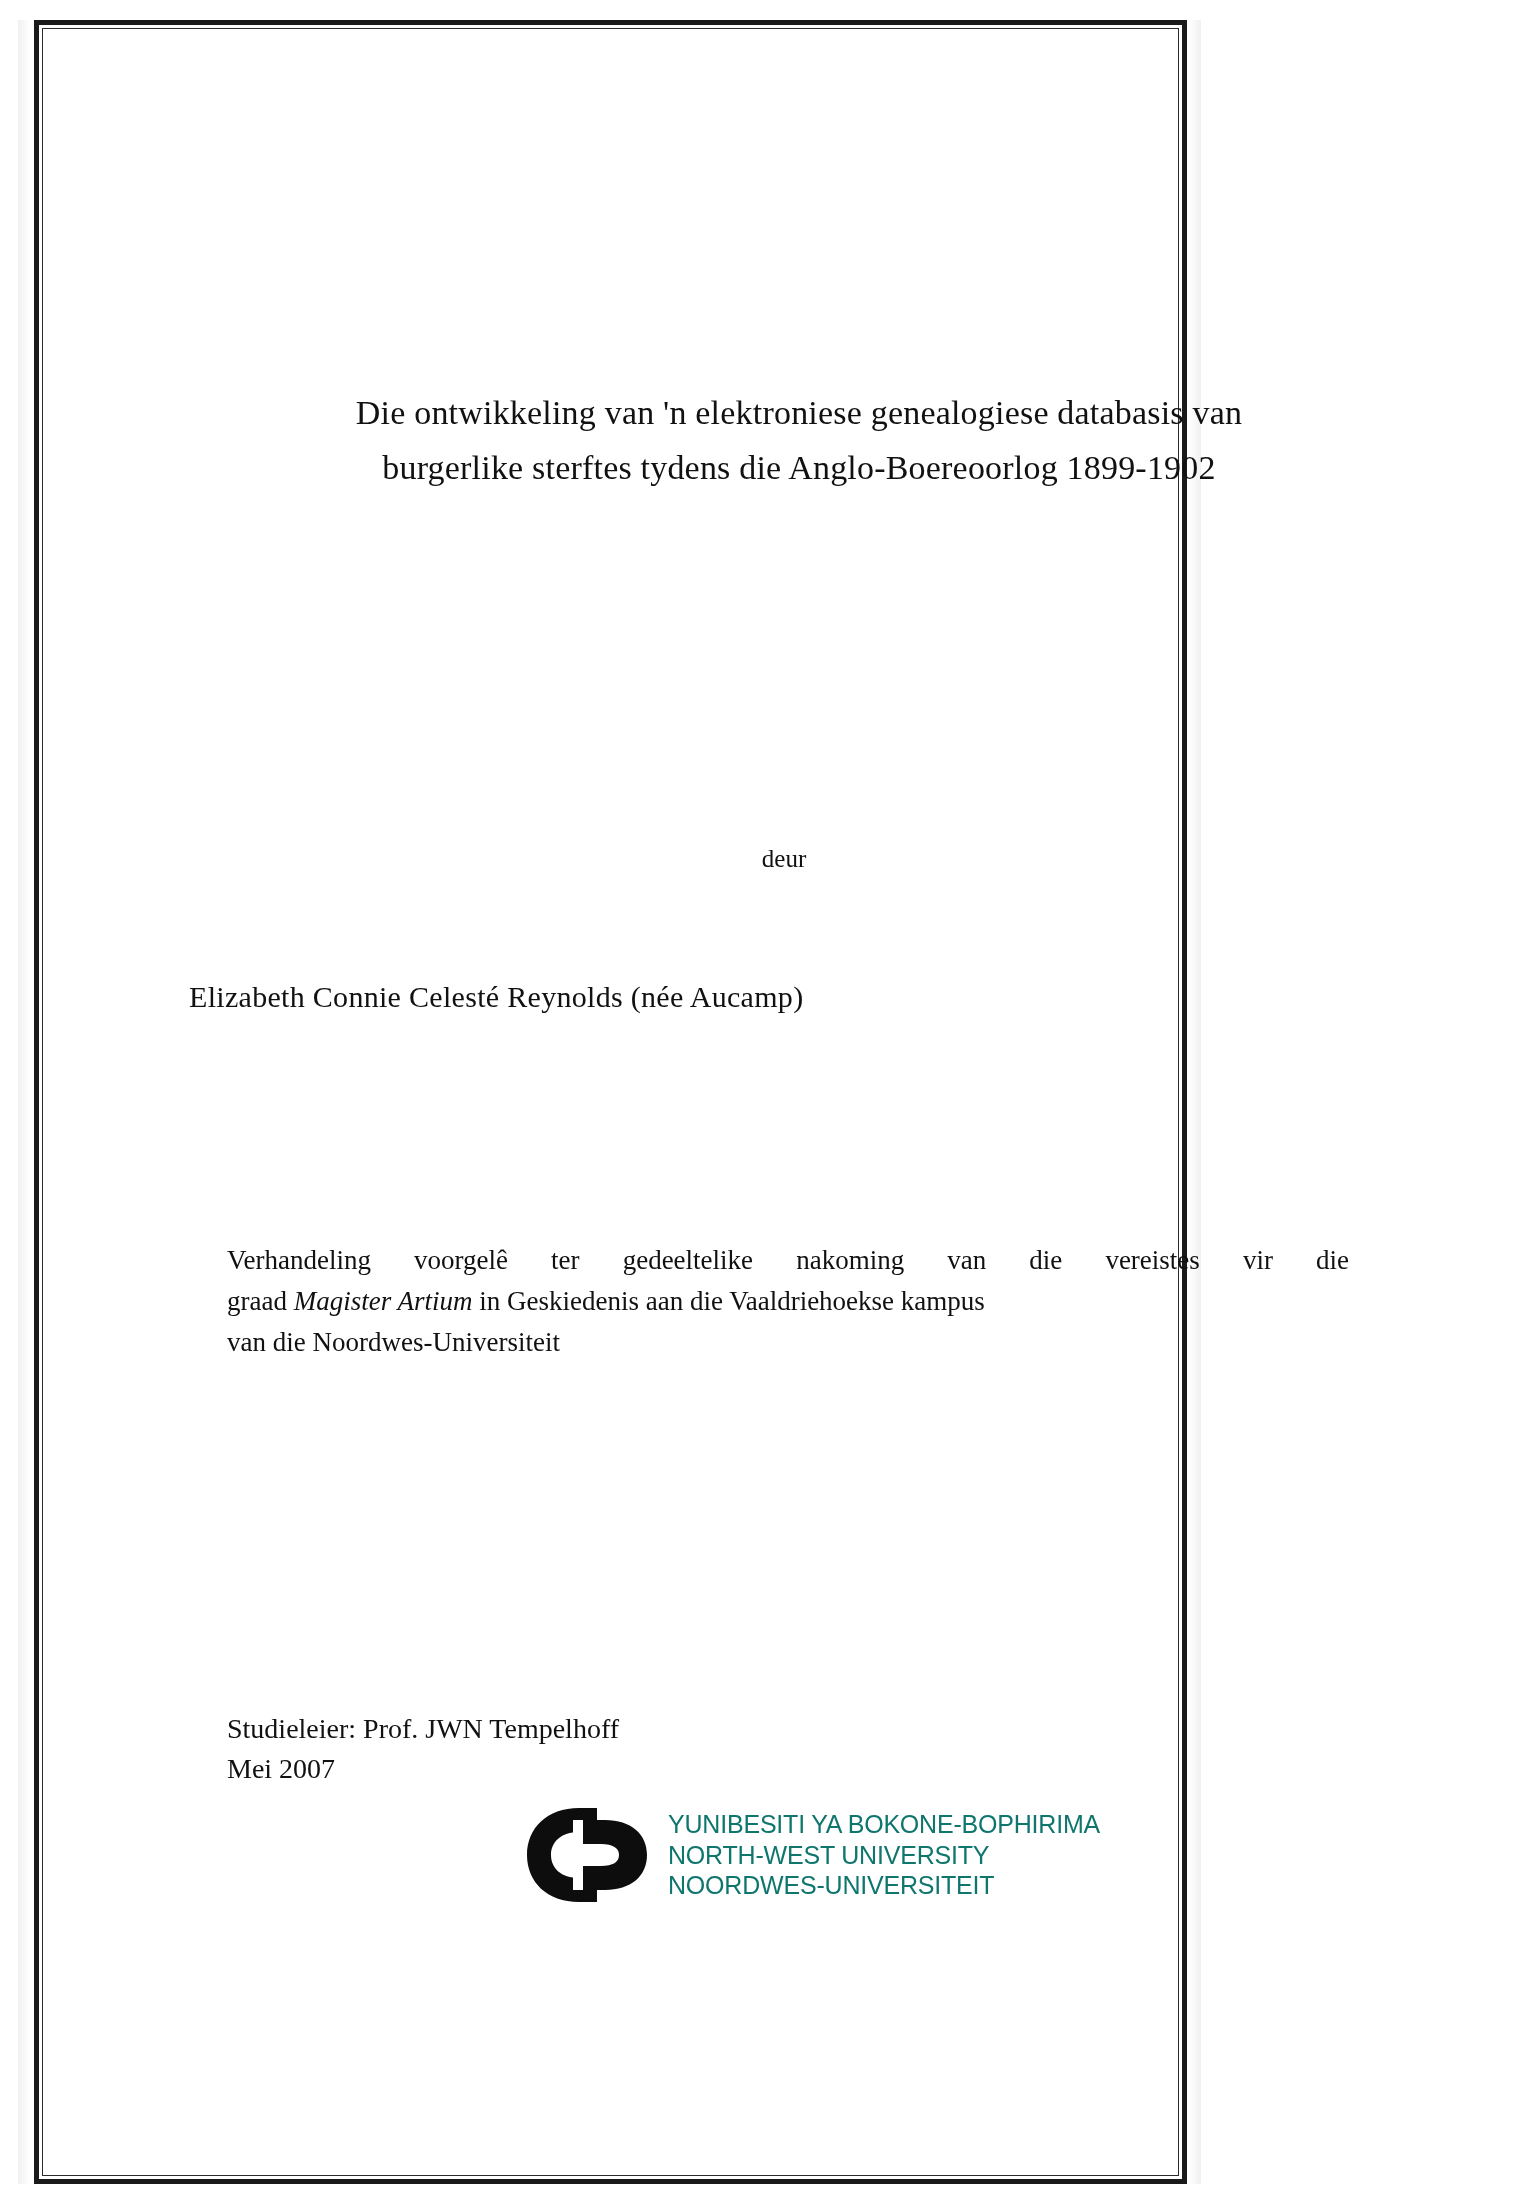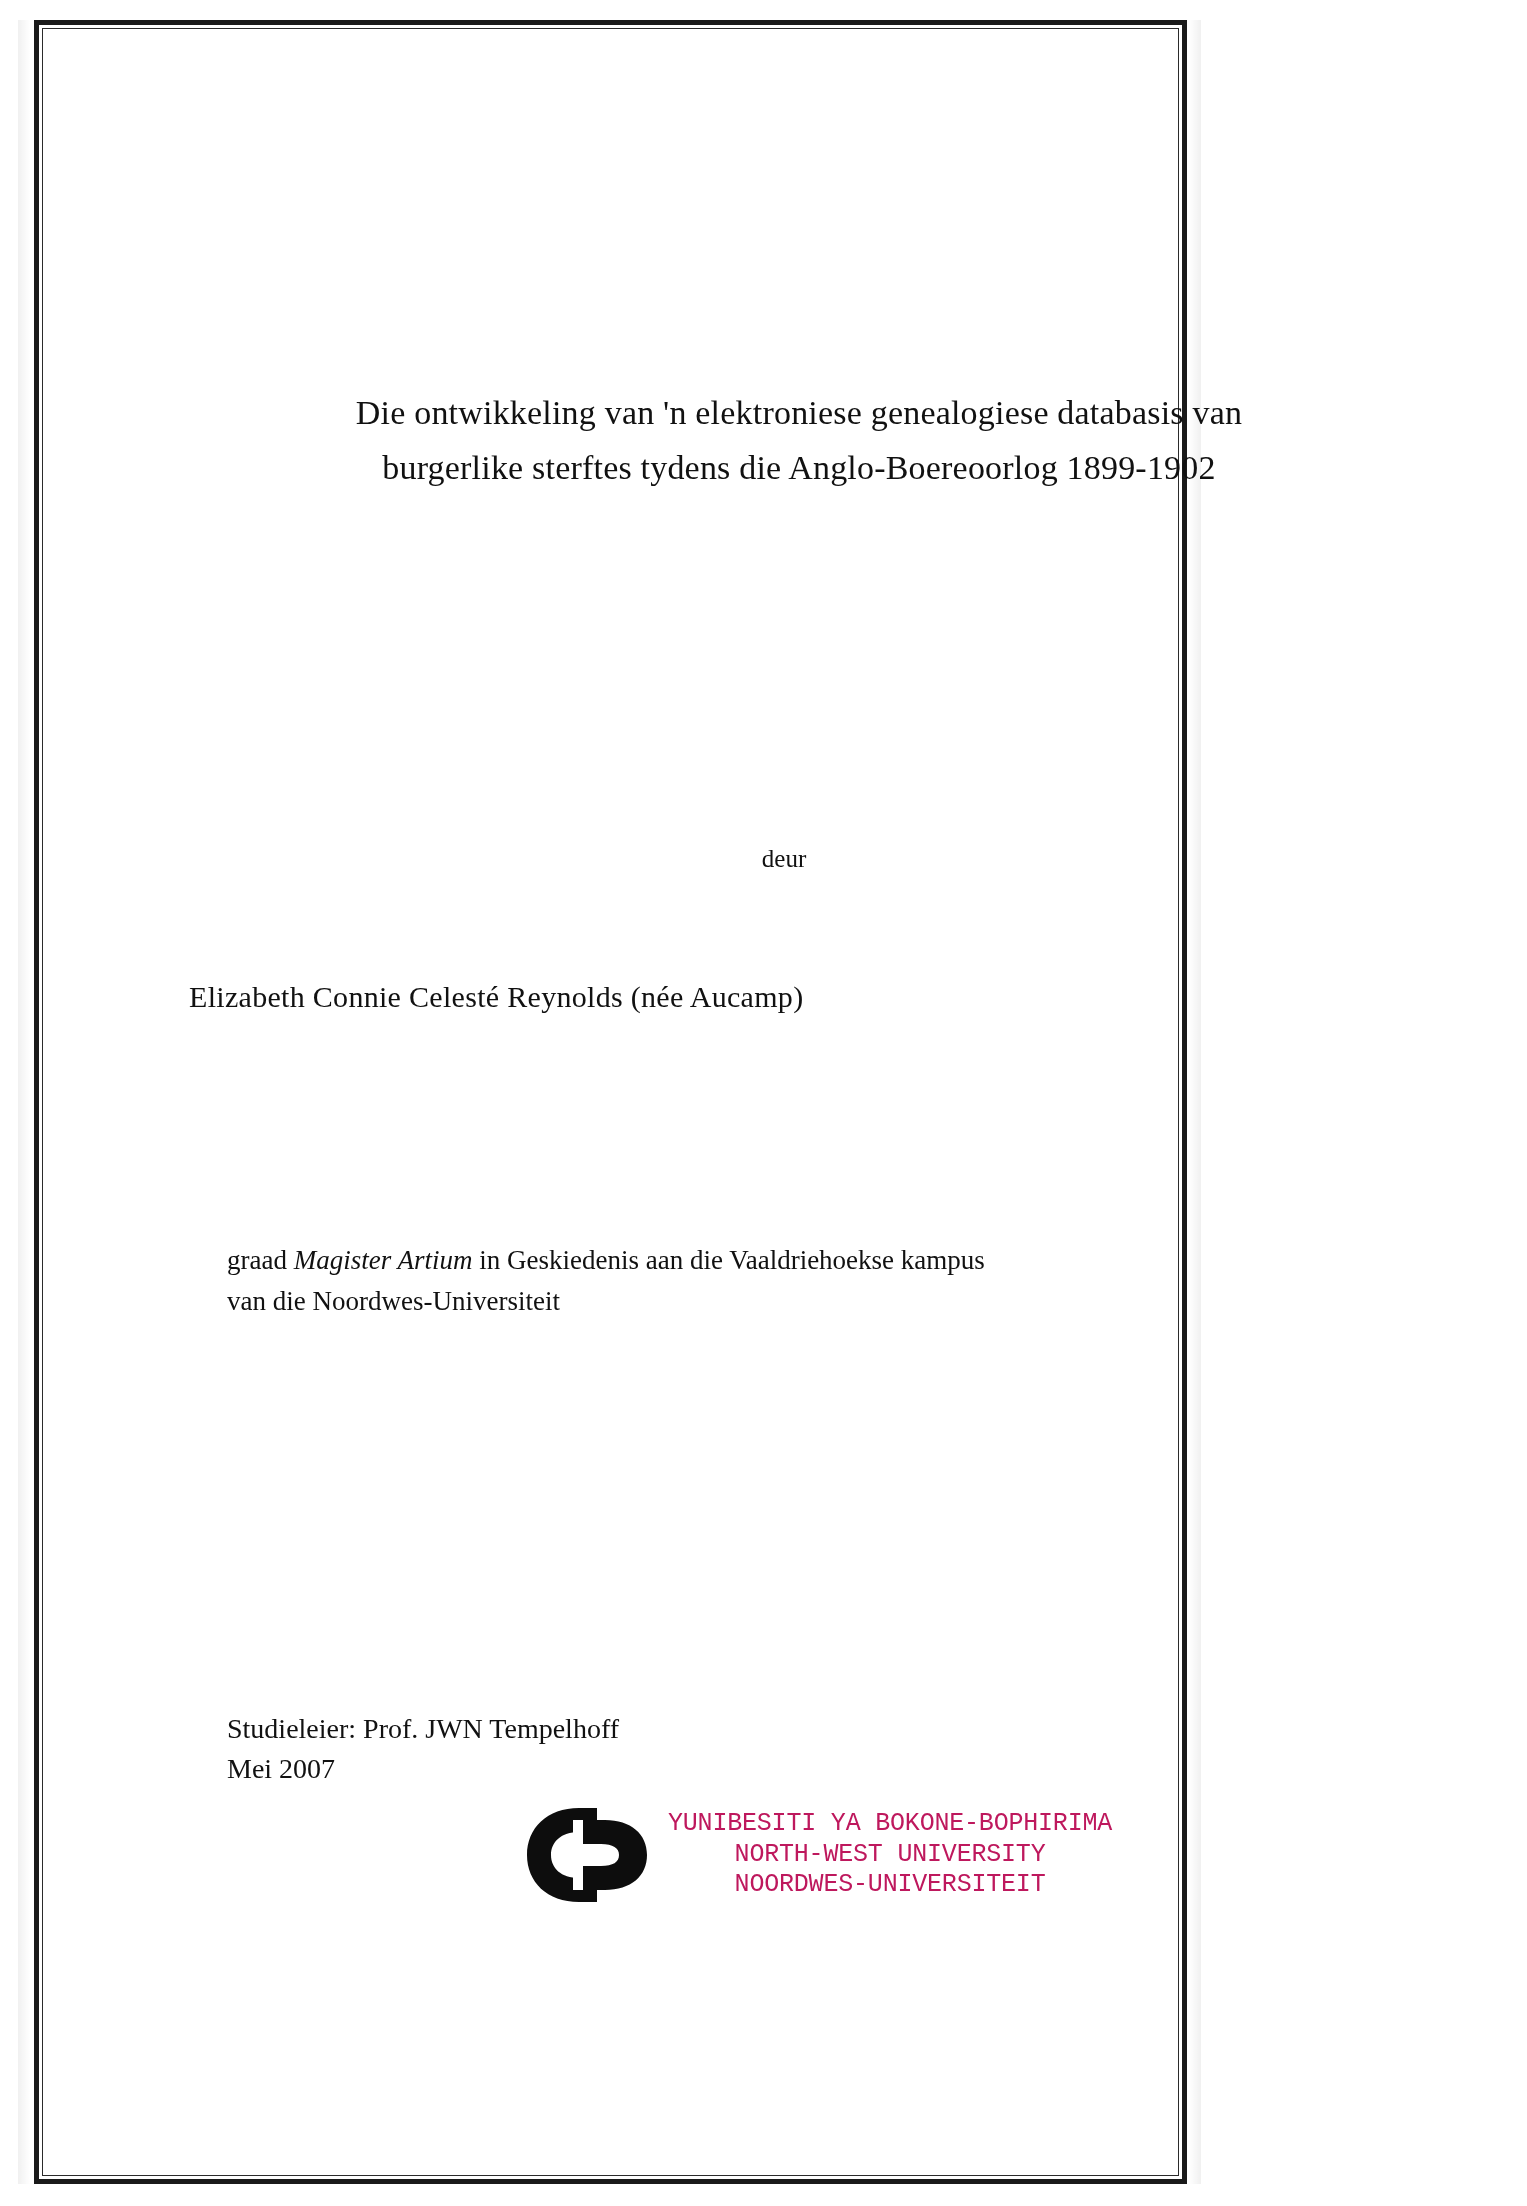--- a/index.html
+++ b/index.html
@@ -123,27 +123,26 @@
     align-items: center;
     gap: 14px;
   }
   .logo-mark {
     width: 135px;
     height: 110px;
     position: relative;
     flex: 0 0 auto;
   }
   .logo-text {
-    font-family: Liberation Mono, monospace;
+    font-family: Liberation Sans, sans-serif;
     font-size: 25px;
     line-height: 1.22;
     letter-spacing: -0.2px;
-    color: #be185d;
+    color: #0f766e;
     font-weight: 500;
-    text-align: center;
   }
 
   
   .edge-noise-left, .edge-noise-right {
     position: absolute;
     top: 20px;
     bottom: 22px;
     width: 12px;
     background: linear-gradient(to right, rgba(0,0,0,0.06), rgba(0,0,0,0));
   }
@@ -165,20 +164,21 @@
       <div class="title-block">
         <div class="title-line">Die ontwikkeling van 'n elektroniese genealogiese databasis van</div>
         <div class="title-line">burgerlike sterftes tydens die Anglo-Boereoorlog 1899-1902</div>
       </div>
 
       <div class="deur">deur</div>
 
       <div class="author">Elizabeth Connie Celesté Reynolds (née Aucamp)</div>
 
       <div class="statement">
+        <p class="justified">Verhandeling voorgelê ter gedeeltelike nakoming van die vereistes vir die</p>
         <p><span>graad </span><span class="italic">Magister Artium</span><span> in Geskiedenis aan die Vaaldriehoekse kampus</span></p>
         <p>van die Noordwes-Universiteit</p>
       </div>
 
       <div class="supervisor">
         <div>Studieleier: Prof. JWN Tempelhoff</div>
         <div>Mei 2007</div>
       </div>
 
       <div class="logo-row">

